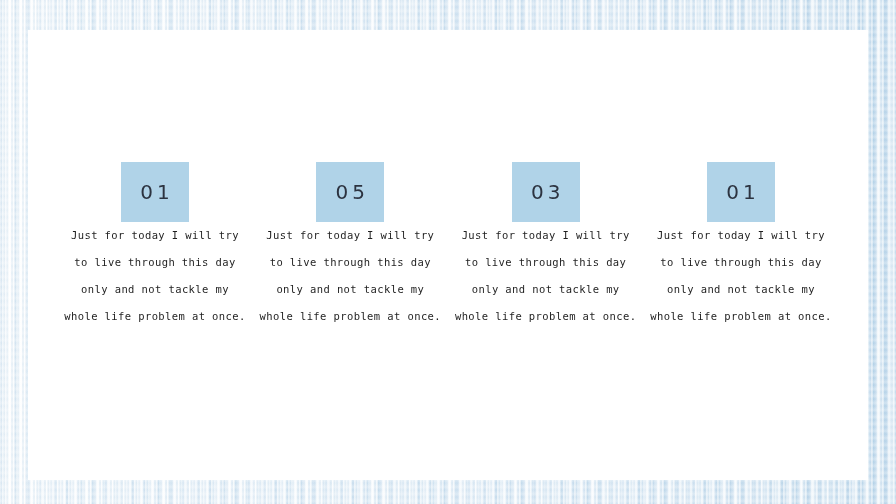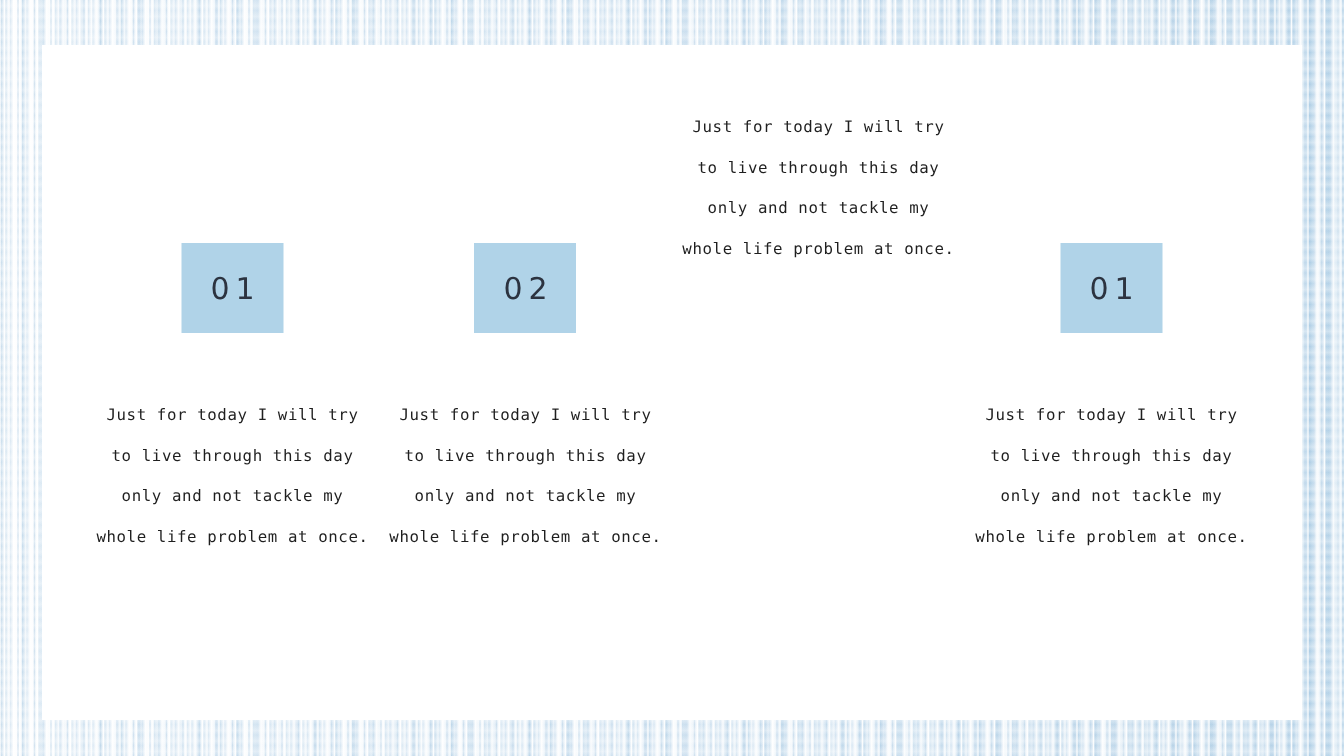--- a/index.html
+++ b/index.html
@@ -113,21 +113,20 @@
     font-size: 20px;
     font-weight: 400;
     letter-spacing: 4px;
     color: #2c3340;
     text-indent: 4px;
     line-height: 1;
   }
 
   
   .body-text {
-    margin-top: 42px;
     width: 186px;
     text-align: center;
     font-family: "DejaVu Sans Mono", monospace;
     font-size: 10.5px;
     line-height: 27px;
     letter-spacing: 0.4px;
     color: #1f1f1f;
     white-space: pre-line;
   }
 </style>
@@ -147,29 +146,32 @@
           <span class="num-box-label">01</span>
         </div>
         <div class="body-text">Just for today I will try
 to live through this day
 only and not tackle my
 whole life problem at once.</div>
       </div>
 
       <div class="column">
         <div class="num-box">
-          <span class="num-box-label">02</span>
+          <span class="num-box-label">05</span>
         </div>
         <div class="body-text">Just for today I will try
 to live through this day
 only and not tackle my
 whole life problem at once.</div>
       </div>
 
       <div class="column">
+        <div class="num-box">
+          <span class="num-box-label">03</span>
+        </div>
         <div class="body-text">Just for today I will try
 to live through this day
 only and not tackle my
 whole life problem at once.</div>
       </div>
 
       <div class="column">
         <div class="num-box">
           <span class="num-box-label">01</span>
         </div>

